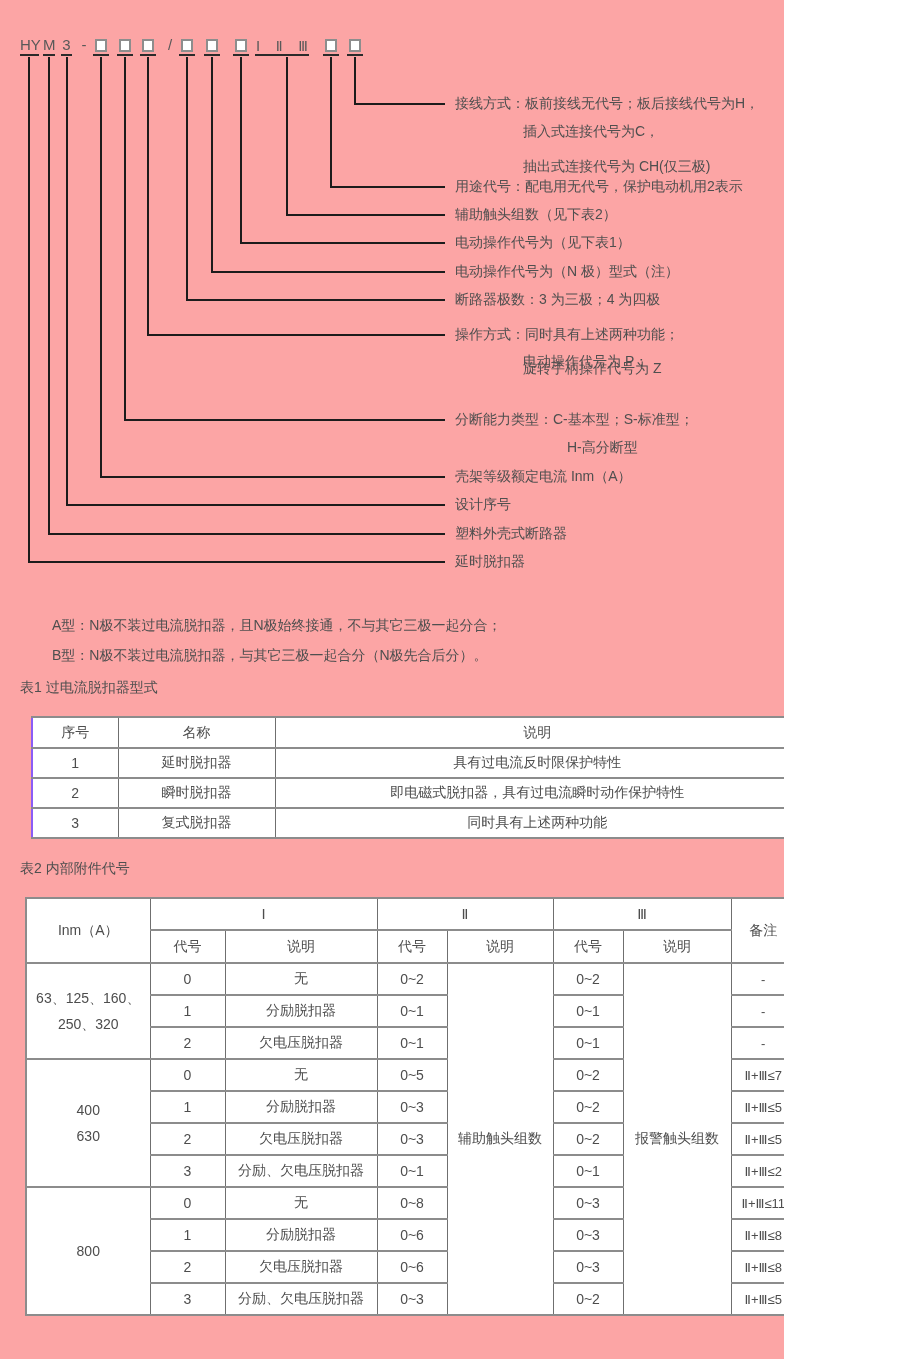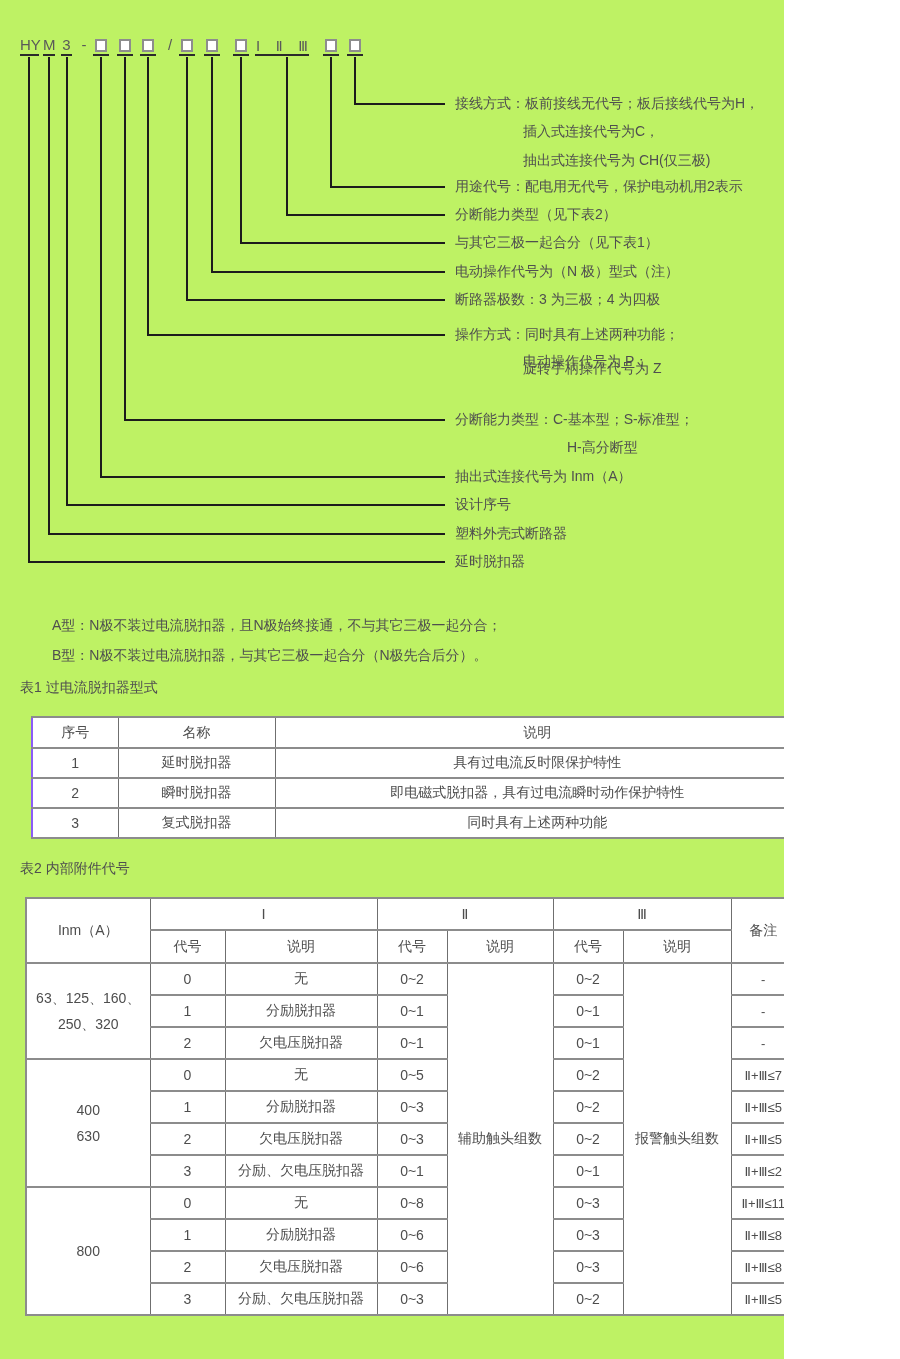--- a/index.html
+++ b/index.html
@@ -1,18 +1,18 @@
 <!DOCTYPE html>
 <html><head>
 <meta charset="utf-8">
 <style>
   * { margin:0; padding:0; box-sizing:border-box; }
   html,body { background:#fff; }
   body { font-family:"Liberation Sans","DejaVu Sans",sans-serif; color:#4d4d4d; }
-  .page { position:relative; width:784px; height:1359px; background:#bef264; overflow:hidden;padding-left:37px; }
+  .page { position:relative; width:784px; height:1359px; background:#fca5a5; overflow:hidden;padding-left:37px; }
 
   
   .diagram { position:absolute; left:0; top:0; width:900px; height:580px; }
   .seg { position:absolute; top:37px; height:19px; text-align:center;
          font-size:15px; color:#595959; line-height:16px; }
   .seg.u { border-bottom:2px solid #2b2b2b; }
   .seg.plain { border-bottom:none; }
   .box-seg { display:flex; align-items:flex-end; justify-content:center; }
   .sq { display:inline-block; width:12px; height:13px; border:2px solid #8d8d8d;
         background:#fff; margin-bottom:2px; }
@@ -111,32 +111,32 @@
     <div class="hline" style="top:299px;left:186px;width:259px"></div>
     <div class="hline" style="top:334px;left:147px;width:298px"></div>
     <div class="hline" style="top:419px;left:124px;width:321px"></div>
     <div class="hline" style="top:476px;left:100px;width:345px"></div>
     <div class="hline" style="top:504px;left:66px;width:379px"></div>
     <div class="hline" style="top:533px;left:48px;width:397px"></div>
     <div class="hline" style="top:561px;left:28px;width:417px"></div>
 
     <div class="lbl" style="top:95px">接线方式：板前接线无代号；板后接线代号为H，</div>
     <div class="lbl" style="top:123px;left:523px">插入式连接代号为C，</div>
-    <div class="lbl" style="top:152px;left:523px">抽出式连接代号为 CH(仅三极)</div>
+    <div class="lbl" style="top:158px;left:523px">抽出式连接代号为 CH(仅三极)</div>
     <div class="lbl" style="top:178px">用途代号：配电用无代号，保护电动机用2表示</div>
-    <div class="lbl" style="top:206px">分断能力类型（见下表2）</div>
-    <div class="lbl" style="top:234px">与其它三极一起合分（见下表1）</div>
+    <div class="lbl" style="top:206px">辅助触头组数（见下表2）</div>
+    <div class="lbl" style="top:234px">电动操作代号为（见下表1）</div>
     <div class="lbl" style="top:263px">电动操作代号为（N 极）型式（注）</div>
     <div class="lbl" style="top:291px">断路器极数：3 为三极；4 为四极</div>
     <div class="lbl" style="top:326px">操作方式：同时具有上述两种功能；</div>
     <div class="lbl" style="top:353px;left:523px">电动操作代号为 P；</div>
     <div class="lbl" style="top:360px;left:523px">旋转手柄操作代号为 Z</div>
     <div class="lbl" style="top:411px">分断能力类型：C-基本型；S-标准型；</div>
     <div class="lbl" style="top:439px;left:567px">H-高分断型</div>
-    <div class="lbl" style="top:468px">抽出式连接代号为 Inm（A）</div>
+    <div class="lbl" style="top:468px">壳架等级额定电流 Inm（A）</div>
     <div class="lbl" style="top:496px">设计序号</div>
     <div class="lbl" style="top:525px">塑料外壳式断路器</div>
     <div class="lbl" style="top:553px">延时脱扣器</div>
   </div>
 
   <div class="note" style="left:52px;top:617px">A型：N极不装过电流脱扣器，且N极始终接通，不与其它三极一起分合；</div>
   <div class="note" style="left:52px;top:647px">B型：N极不装过电流脱扣器，与其它三极一起合分（N极先合后分）。</div>
 
   <div class="tcap" style="top:679px">表1 过电流脱扣器型式</div>
 

